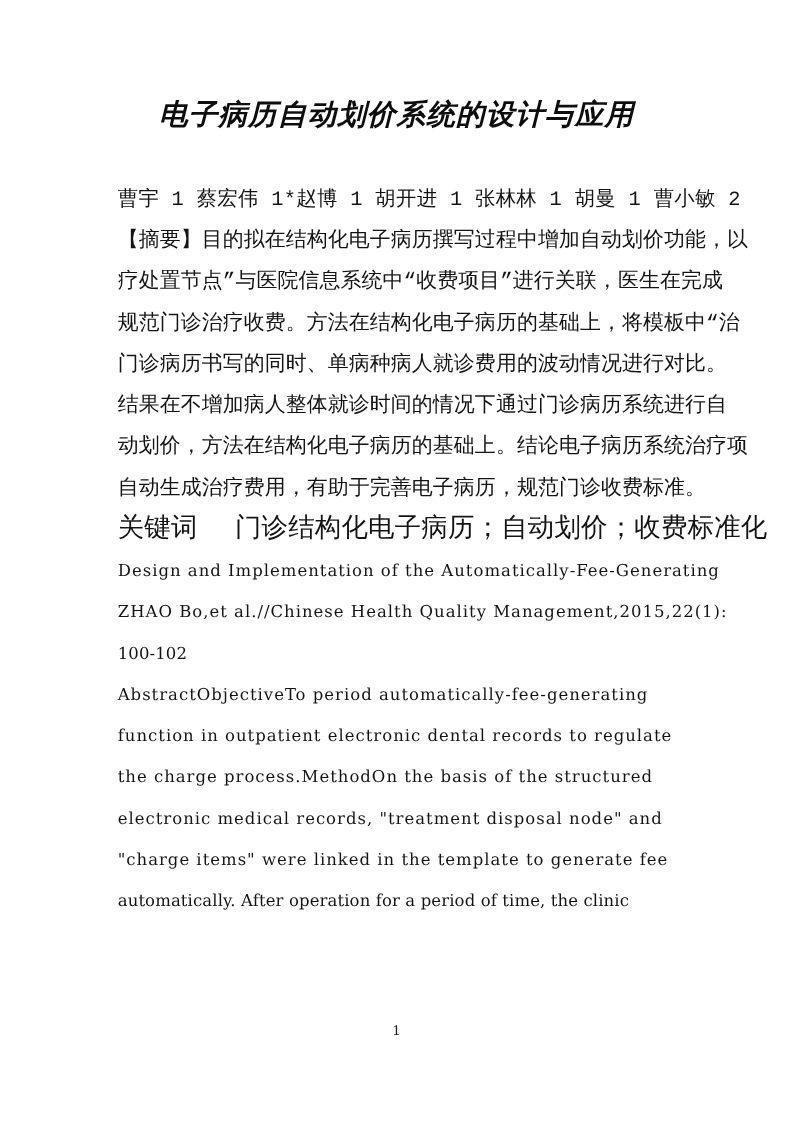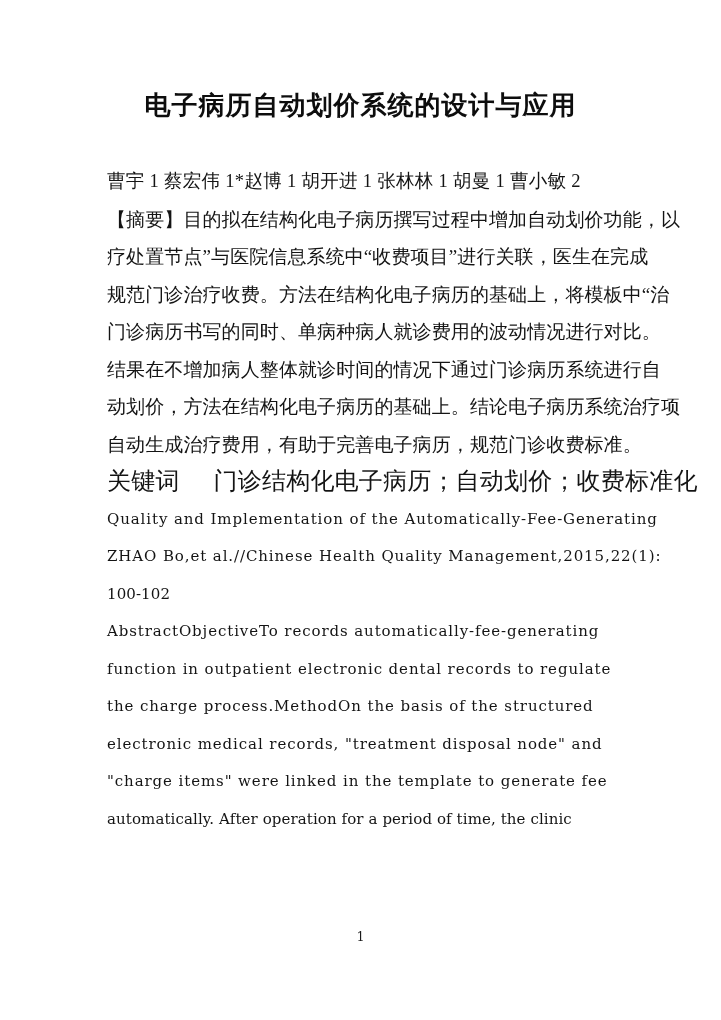--- a/index.html
+++ b/index.html
@@ -34,41 +34,42 @@
     top: 88px;
     width: 721px;
     text-align: center;
     font-family: "DejaVu Serif", "Liberation Serif", serif;
     font-size: 26px;
     font-weight: 700;
     letter-spacing: 1px;
     line-height: 34px;
     color: #0d0d0d;
     white-space: nowrap;
+    font-style: italic;
   }
 
   
   .content {
     position: absolute;
     left: 107px;
     top: 163px;
     width: 508px;
   }
 
   .line {
     display: block;
     line-height: 37.5px;
     height: 37.5px;
     color: #141414;
     white-space: nowrap;
   }
 
   
   .zh {
-    font-family: Liberation Serif, serif;
+    font-family: Liberation Mono, monospace;
     font-size: 19px;
     letter-spacing: 0.2px;
   }
   .zh-authors {
     font-size: 18.5px;
     letter-spacing: 0.3px;
   }
   .zh-keywords {
     font-size: 24px;
     letter-spacing: 0.2px;
@@ -112,25 +113,25 @@
     <span class="line zh sp-0">【摘要】目的拟在结构化电子病历撰写过程中增加自动划价功能，以</span>
     <span class="line zh sp-0">疗处置节点”与医院信息系统中“收费项目”进行关联，医生在完成</span>
     <span class="line zh sp-0">规范门诊治疗收费。方法在结构化电子病历的基础上，将模板中“治</span>
     <span class="line zh sp-0">门诊病历书写的同时、单病种病人就诊费用的波动情况进行对比。</span>
     <span class="line zh sp-0">结果在不增加病人整体就诊时间的情况下通过门诊病历系统进行自</span>
     <span class="line zh sp-0">动划价，方法在结构化电子病历的基础上。结论电子病历系统治疗项</span>
     <span class="line zh sp-0">自动生成治疗费用，有助于完善电子病历，规范门诊收费标准。</span>
 
     <span class="line zh zh-keywords"><span>关键词</span><span class="kw-gap"></span><span>门诊结构化电子病历；自动划价；收费标准化</span></span>
 
-    <span class="line en sp-1">Quality and Implementation of the Automatically-Fee-Generating</span>
+    <span class="line en sp-1">Design and Implementation of the Automatically-Fee-Generating</span>
     <span class="line en sp-1">ZHAO Bo,et al.//Chinese Health Quality Management,2015,22(1):</span>
     <span class="line en sp-0">100-102</span>
 
-    <span class="line en sp-1">AbstractObjectiveTo  records  automatically-fee-generating</span>
+    <span class="line en sp-1">AbstractObjectiveTo  period  automatically-fee-generating</span>
     <span class="line en sp-1">function in outpatient electronic dental records to regulate</span>
     <span class="line en sp-1">the  charge  process.MethodOn  the  basis  of  the  structured</span>
     <span class="line en sp-1">electronic medical records, "treatment disposal node" and</span>
     <span class="line en sp-1">"charge items" were linked in the template to generate fee</span>
     <span class="line en sp-0">automatically. After operation for a period of time, the clinic</span>
 
   </div>
 
   <div class="page-number">1</div>
 

